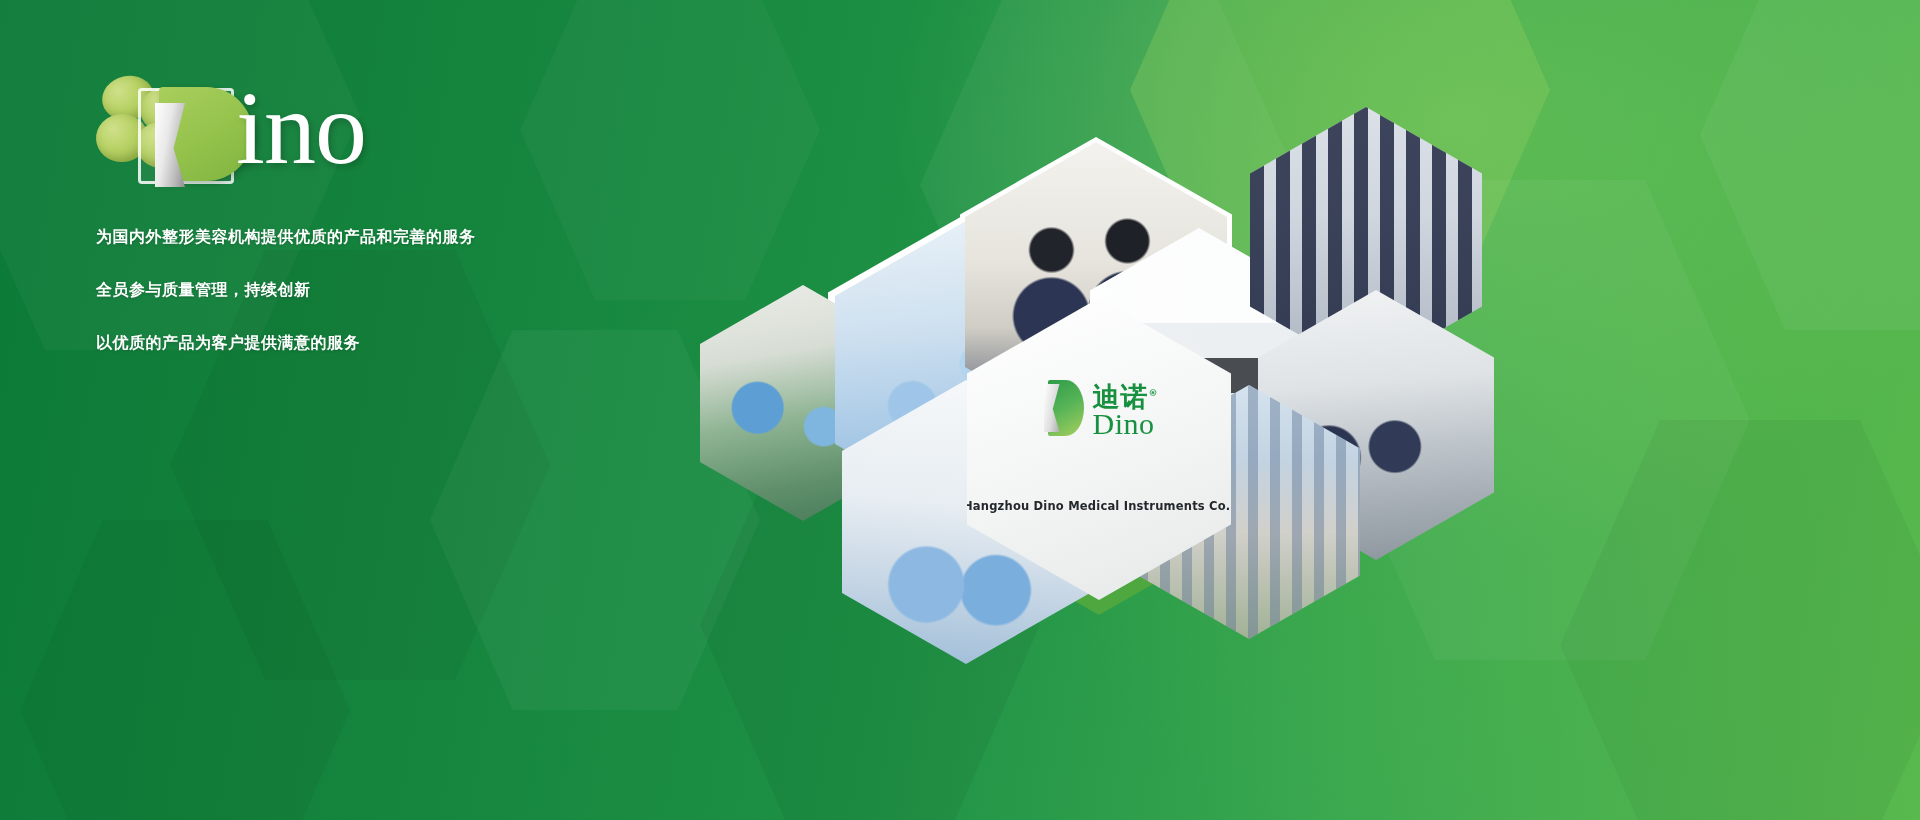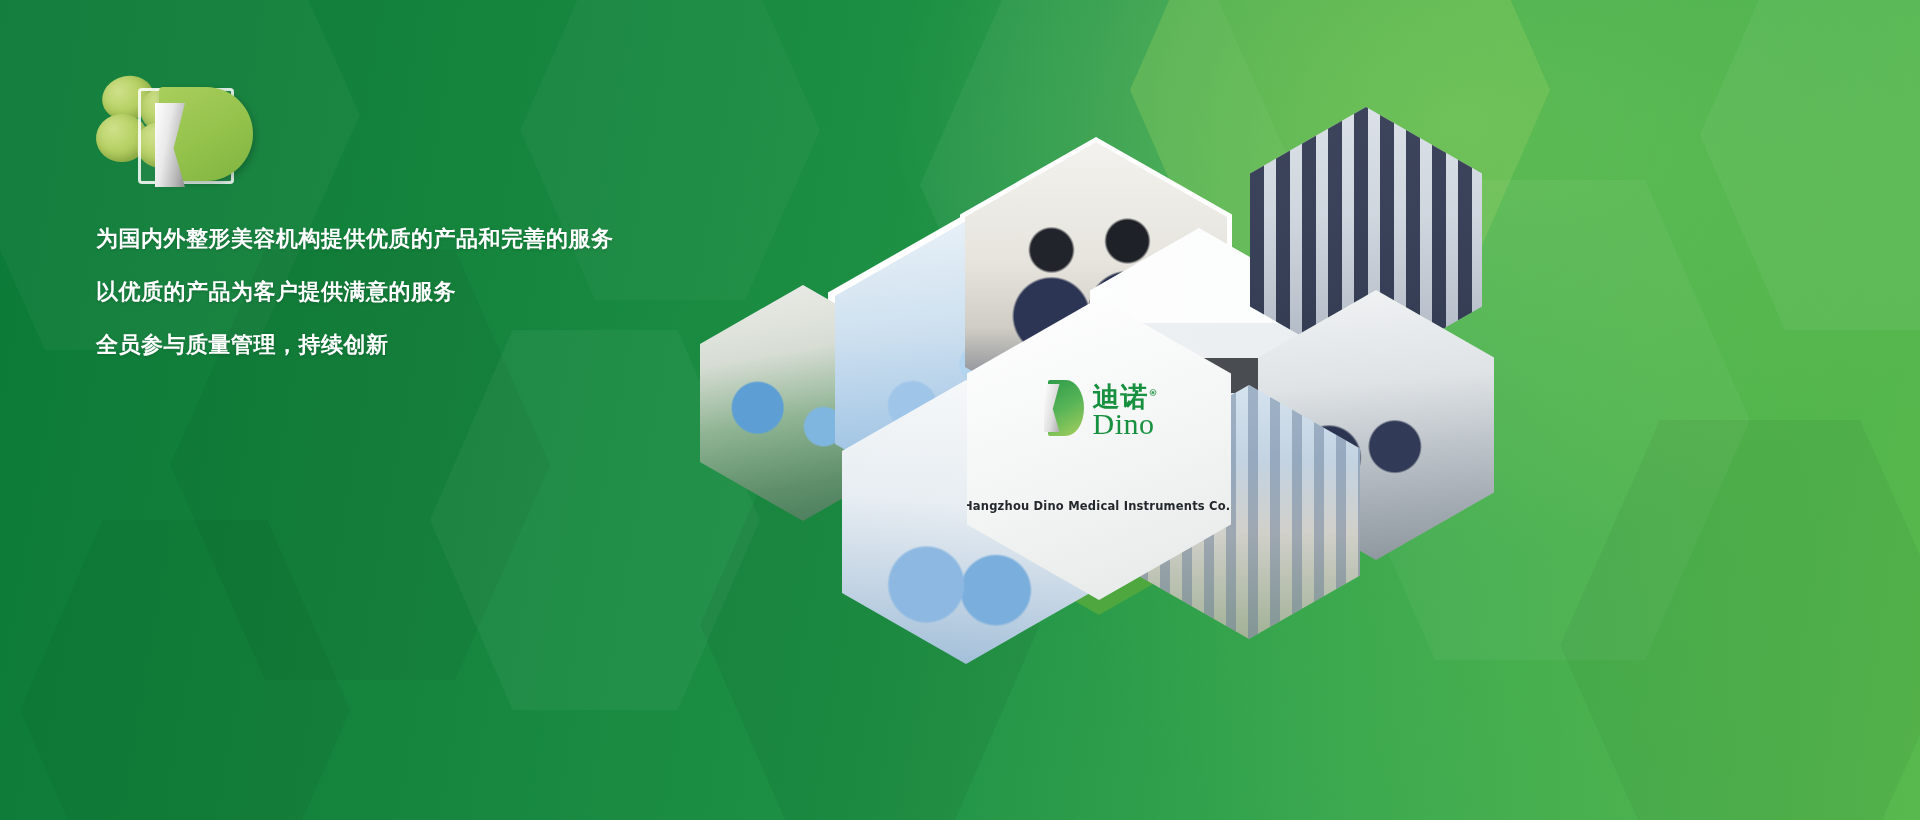--- a/index.html
+++ b/index.html
@@ -61,23 +61,23 @@
   .wordmark {
     position:absolute; left:140px; top:4px;
     font-family:"Liberation Serif","DejaVu Serif",serif;
     font-size:104px; line-height:104px; color:#ffffff;
     letter-spacing:-1px;
     text-shadow:2px 3px 6px rgba(0,0,0,0.22);
   }
 
   .slogan { margin-top:44px; }
   .slogan-line {
-    font-family:Liberation Serif, serif;
+    font-family:Liberation Mono, monospace;
     color:#ffffff; font-weight:bold;
-    font-size:22px; line-height:25px;
+    font-size:16px; line-height:25px;
     margin-bottom:28px;
     letter-spacing:0.5px;
     text-shadow:0 1px 3px rgba(0,0,0,0.18);
     white-space:nowrap;
   }
 
   
   #collage { position:absolute; left:660px; top:85px; width:1260px; height:520px; }
 
   .hex {
@@ -204,26 +204,27 @@
       <div class="leaf-cluster">
         <span class="leaf a"></span>
         <span class="leaf b"></span>
         <span class="leaf c"></span>
         <span class="leaf d"></span>
       </div>
       <div class="d-mark">
         <span class="d-bowl"></span>
         <span class="d-stem"></span>
       </div>
+      <div class="wordmark">ino</div>
     </div>
 
     <div class="slogan">
       <div class="slogan-line">为国内外整形美容机构提供优质的产品和完善的服务</div>
+      <div class="slogan-line">全员参与质量管理，持续创新</div>
       <div class="slogan-line">以优质的产品为客户提供满意的服务</div>
-      <div class="slogan-line">全员参与质量管理，持续创新</div>
     </div>
   </div>
 
   <div id="collage">
 
     <div class="hex-ring" style="left:168px; top:130px; width:272px; height:310px; background:#ffffff;"></div>
     <div class="hex-ring" style="left:300px; top:52px;  width:272px; height:310px; background:#ffffff;"></div>
     <div class="hex-ring" style="left:298px; top:208px; width:282px; height:322px; background:#4ea73f;"></div>
 
     <div class="hex" style="left:40px; top:200px; width:206px; height:236px;">

